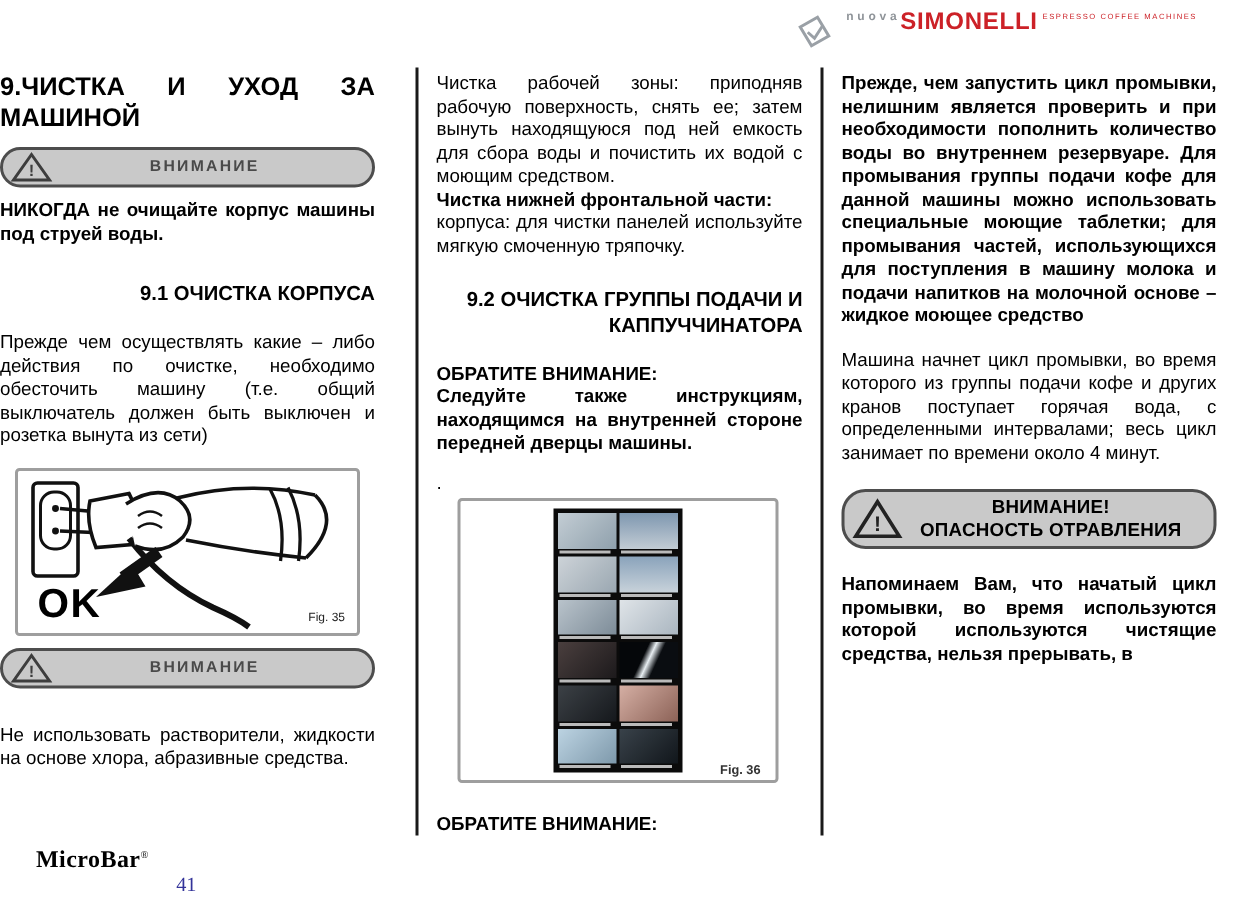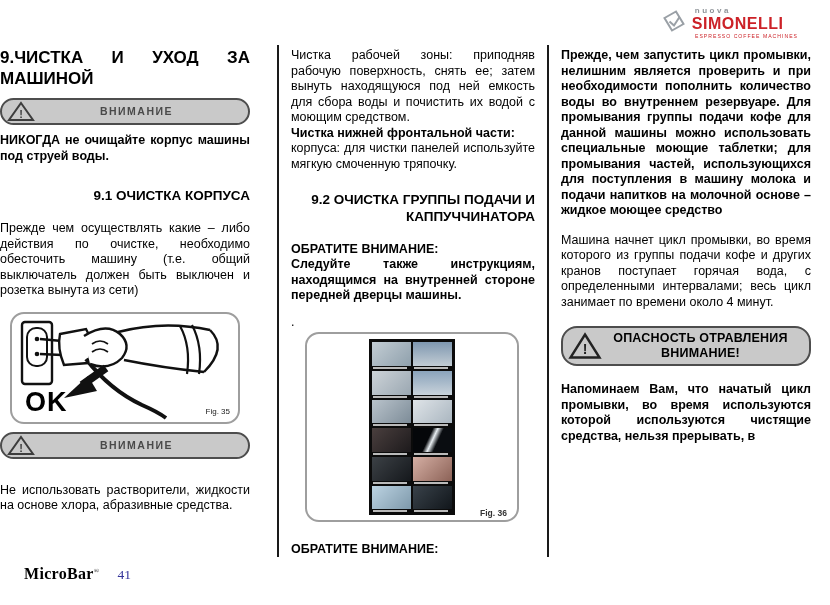--- a/index.html
+++ b/index.html
@@ -2,21 +2,21 @@
 <html><head>
 <meta charset="utf-8">
 <style>
   html,body{margin:0;padding:0;background:#ffffff;}
   .page{position:relative;width:830px;height:605px;background:#fff;overflow:hidden;
         font-family:"Liberation Sans",sans-serif;color:#000;}
 
   
   .logo{position:absolute;top:7px;right:14px;display:flex;align-items:flex-start;gap:5px;}
   .logo-mark{margin-top:2px;}
-  .logo-text{display:flex;flex-direction:column;line-height:1;}
+  .logo-text{display:flex;flex-direction:row;line-height:1;text-align:center;}
   .logo-nuova{color:#8f9499;font-size:8px;font-weight:bold;letter-spacing:2.5px;margin:0 0 1px 3px;}
   .logo-simonelli{color:#cc2127;font-weight:bold;font-size:16px;letter-spacing:.5px;}
   .logo-tagline{color:#cc2127;font-size:6px;letter-spacing:1.2px;margin:2px 0 0 3px;transform:scale(.85);transform-origin:left top;white-space:nowrap;}
 
   
   .divider{position:absolute;top:45px;height:512px;width:2px;background:#1a1a1a;}
   .d1{left:277px;} .d2{left:547px;}
 
   
   .col{position:absolute;top:48px;font-size:12.5px;line-height:1.24;text-align:justify;}
@@ -35,21 +35,21 @@
 
   
   .banner{display:flex;align-items:center;background:#c9c9c9;border:2px solid #4d4d4d;
           border-radius:14px;min-height:23px;padding:1px 10px 1px 5px;box-sizing:border-box;}
   .banner .tri{flex:0 0 auto;display:flex;}
   .banner .blabel{flex:1;text-align:center;font-weight:bold;font-size:10.5px;color:#4a4a4a;letter-spacing:1.5px;}
   .banner.poison{min-height:40px;border-radius:16px;}
   .banner.poison .blabel{color:#000;font-size:12.5px;letter-spacing:.2px;line-height:1.2;}
 
   
-  .fig-box{border:2px solid #9e9e9e;border-radius:14px;background:#fff;position:relative;box-sizing:border-box;}
+  .fig-box{border:2px solid #9e9e9e;border-radius:3px;background:#fff;position:relative;box-sizing:border-box;}
   .fig35{width:230px;height:112px;margin:13px auto 6px auto;}
   .ok{position:absolute;left:13px;bottom:6px;font-size:27px;font-weight:bold;letter-spacing:1px;line-height:1;}
   .figlabel{position:absolute;right:8px;bottom:5px;font-size:8px;font-weight:normal;color:#222;}
 
   .fig36{width:214px;height:190px;margin:4px 0 0 14px;}
   .photo-panel{position:absolute;left:62px;top:5px;width:86px;height:176px;background:#0b0b0b;
                display:grid;grid-template-columns:1fr 1fr;grid-template-rows:repeat(6,1fr);
                gap:2px;padding:3px;box-sizing:border-box;}
   .thumb{display:flex;flex-direction:column;min-height:0;}
   .thumb .ph{flex:1;min-height:0;}
@@ -67,21 +67,21 @@
   .thumb:nth-child(11) .ph{background:linear-gradient(135deg,#bcd3e2,#7e99ab);}
   .thumb:nth-child(12) .ph{background:linear-gradient(135deg,#39424a,#11161b);}
   .figlabel36{position:absolute;right:10px;top:146px;font-size:8.5px;font-weight:bold;color:#333;margin-top:28px;}
 
   .dot-line{margin:12px 0 2px 0;font-size:12.5px;line-height:1;}
 
   
   .footer{position:absolute;left:24px;top:565px;}
   .brand{font-family:"Liberation Serif",serif;font-weight:bold;font-size:16px;letter-spacing:.3px;}
   .reg{font-family:"Liberation Serif",serif;font-size:7px;vertical-align:super;}
-  .pagenum{font-family:"Liberation Serif",serif;color:#333399;font-size:13.5px;margin-left:14px;position:relative;top:0;}
+  .pagenum{font-family:"Liberation Serif",serif;color:#333399;font-size:13.5px;margin-left:14px;position:relative;top:16px;}
 </style>
 </head>
 <body>
 
 <div class="page">
 
   <div class="logo">
     <span class="logo-mark">
       <svg width="26" height="26" viewBox="0 0 26 26">
         <path d="M3.5 9 L15 2.5 L22.5 15 L11 21.5 Z" fill="none" stroke="#9aa0a6" stroke-width="2"></path>
@@ -240,22 +240,22 @@
     <p class="para mt14">Машина начнет цикл промывки, во время которого из группы подачи кофе и других кранов поступает горячая вода, с определенными интервалами; весь цикл занимает по времени около 4 минут.</p>
 
     <div class="banner poison mt16">
       <span class="tri">
         <svg width="34" height="28" viewBox="0 0 34 28">
           <path d="M17 2.5 L31.5 25.5 L2.5 25.5 Z" fill="none" stroke="#222" stroke-width="2.4"></path>
           <text x="17" y="22" font-size="14" font-weight="bold" fill="#222" text-anchor="middle" font-family="Liberation Sans, sans-serif">!</text>
         </svg>
       </span>
       <span class="blabel">
+        <span style="display:block;">ВНИМАНИЕ!</span>
         <span style="display:block;">ОПАСНОСТЬ ОТРАВЛЕНИЯ</span>
-        <span style="display:block;">ВНИМАНИЕ!</span>
       </span>
     </div>
 
     <p class="para bold mt16">Напоминаем Вам, что начатый цикл промывки, во время используются которой используются чистящие средства, нельзя прерывать, в</p>
   </div>
 
   <div class="footer">
     <span class="brand">MicroBar</span><span class="reg">®</span>
     <span class="pagenum">41</span>
   </div>

